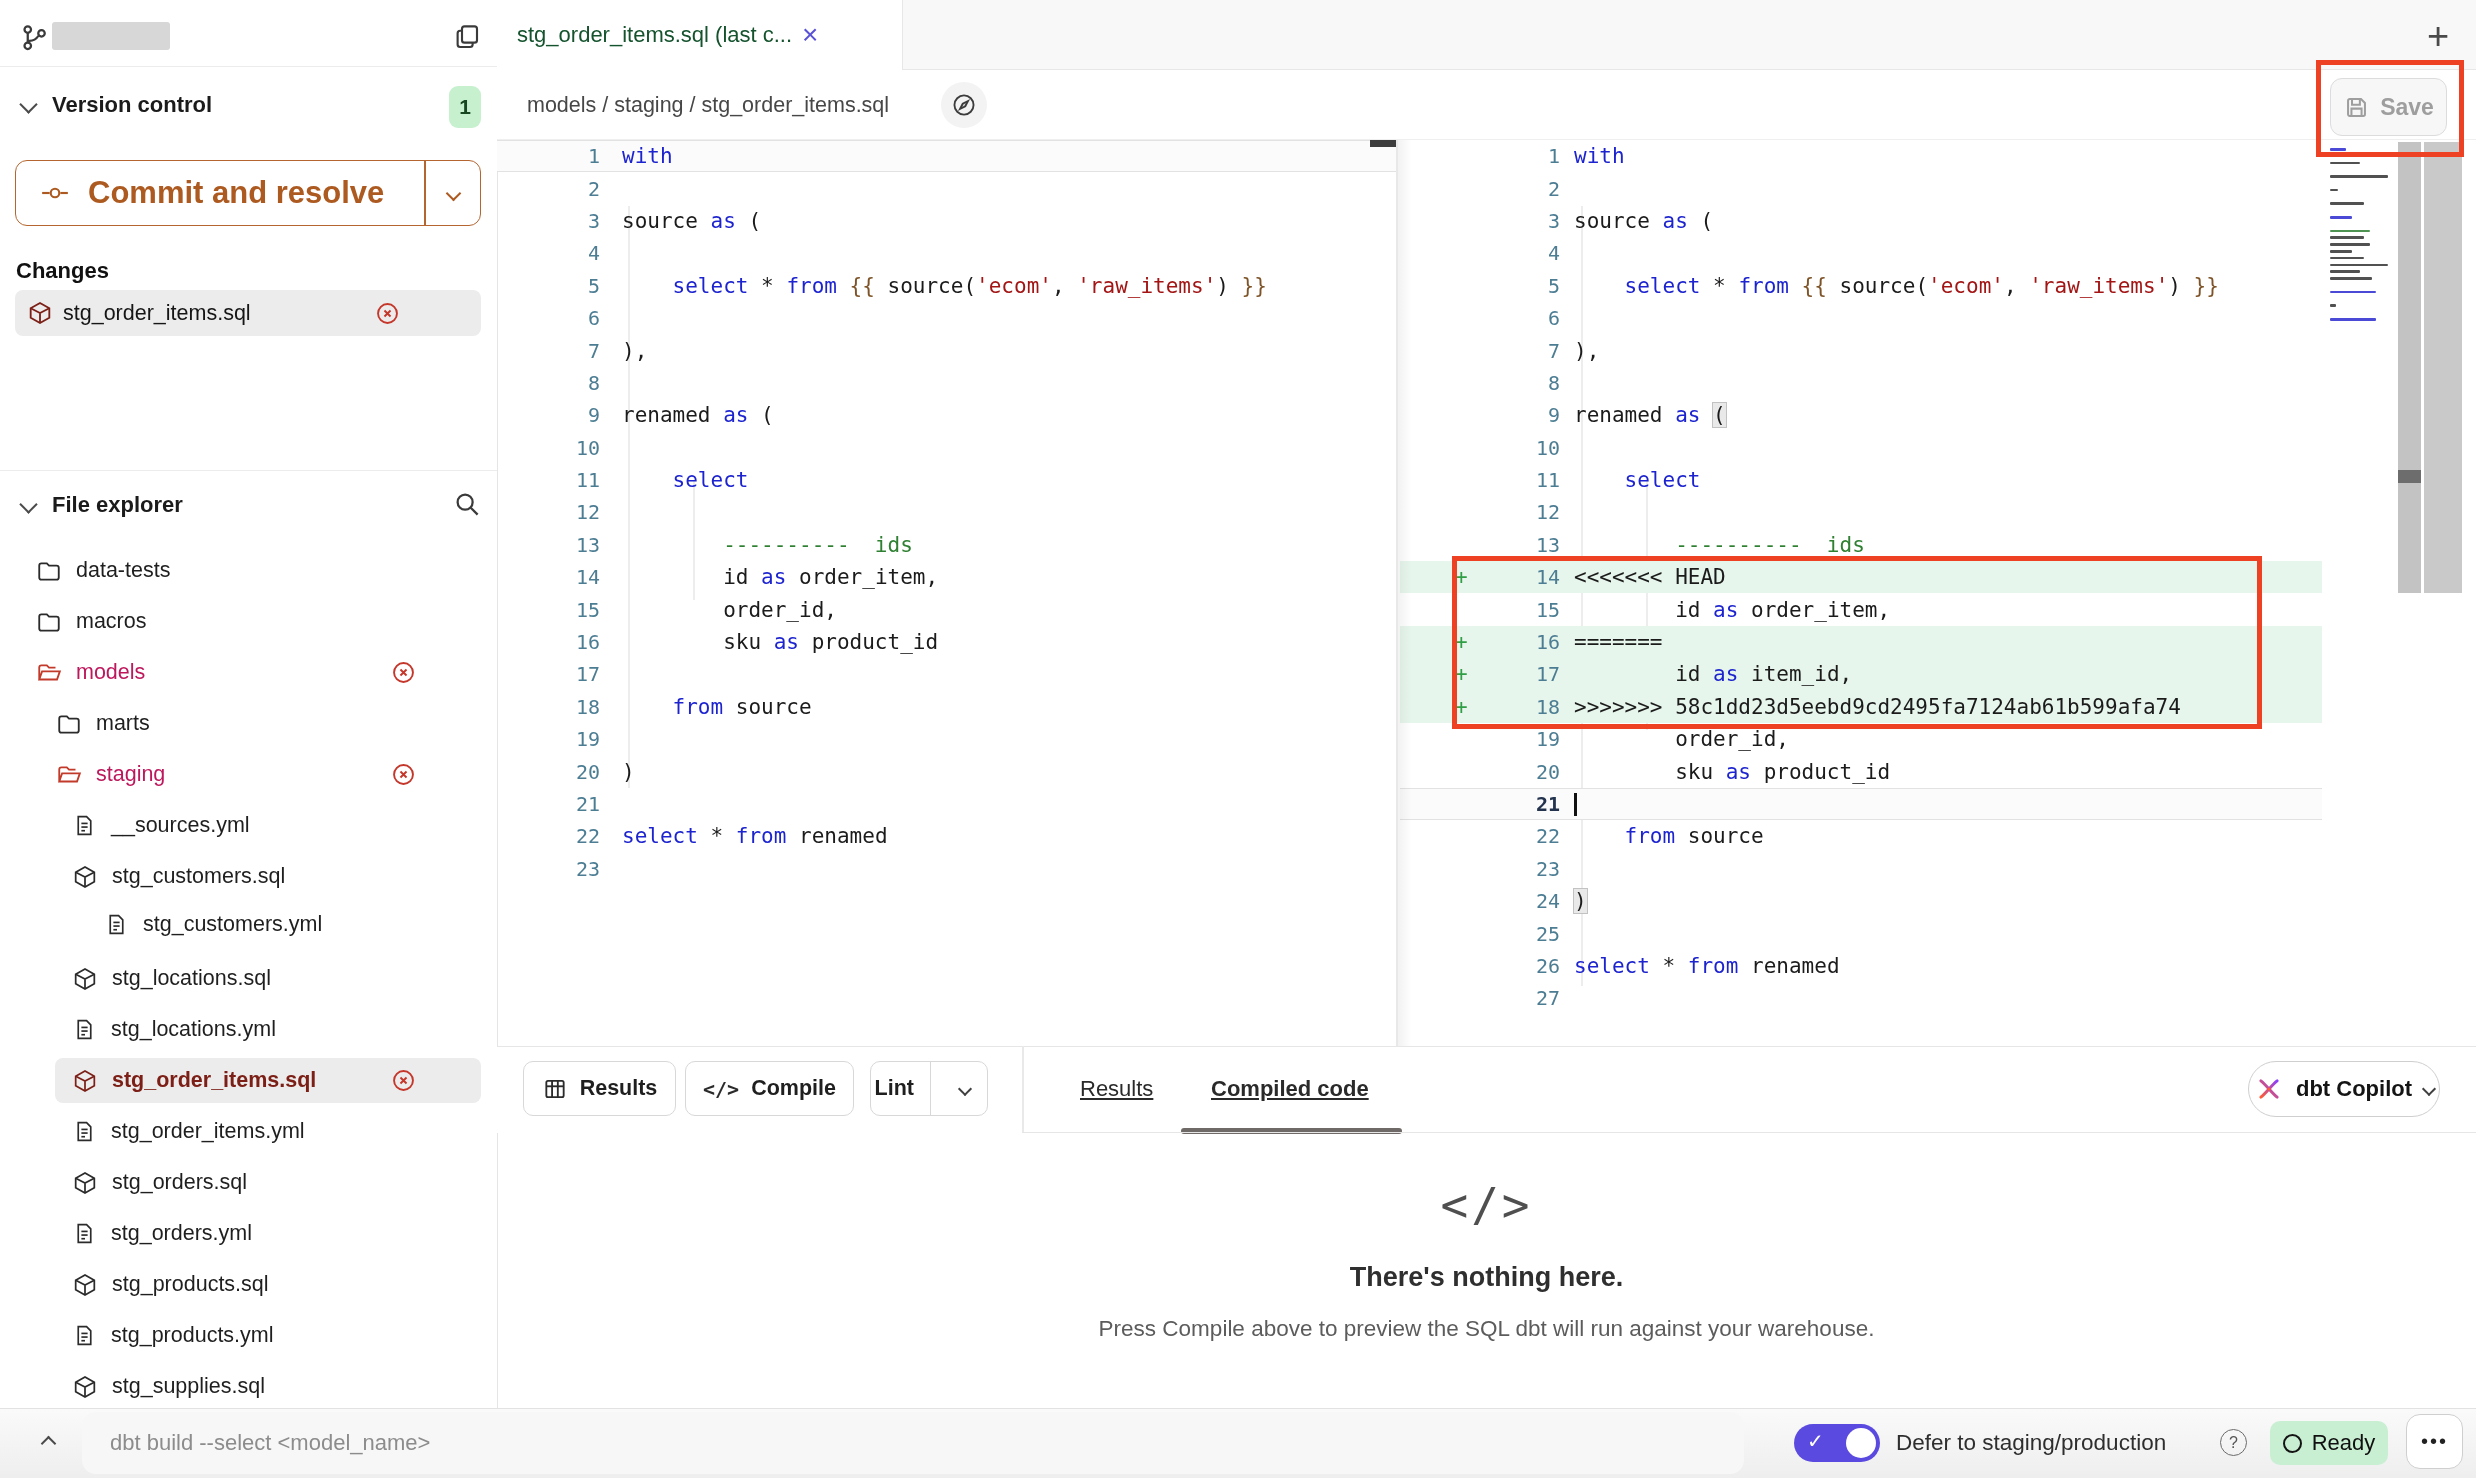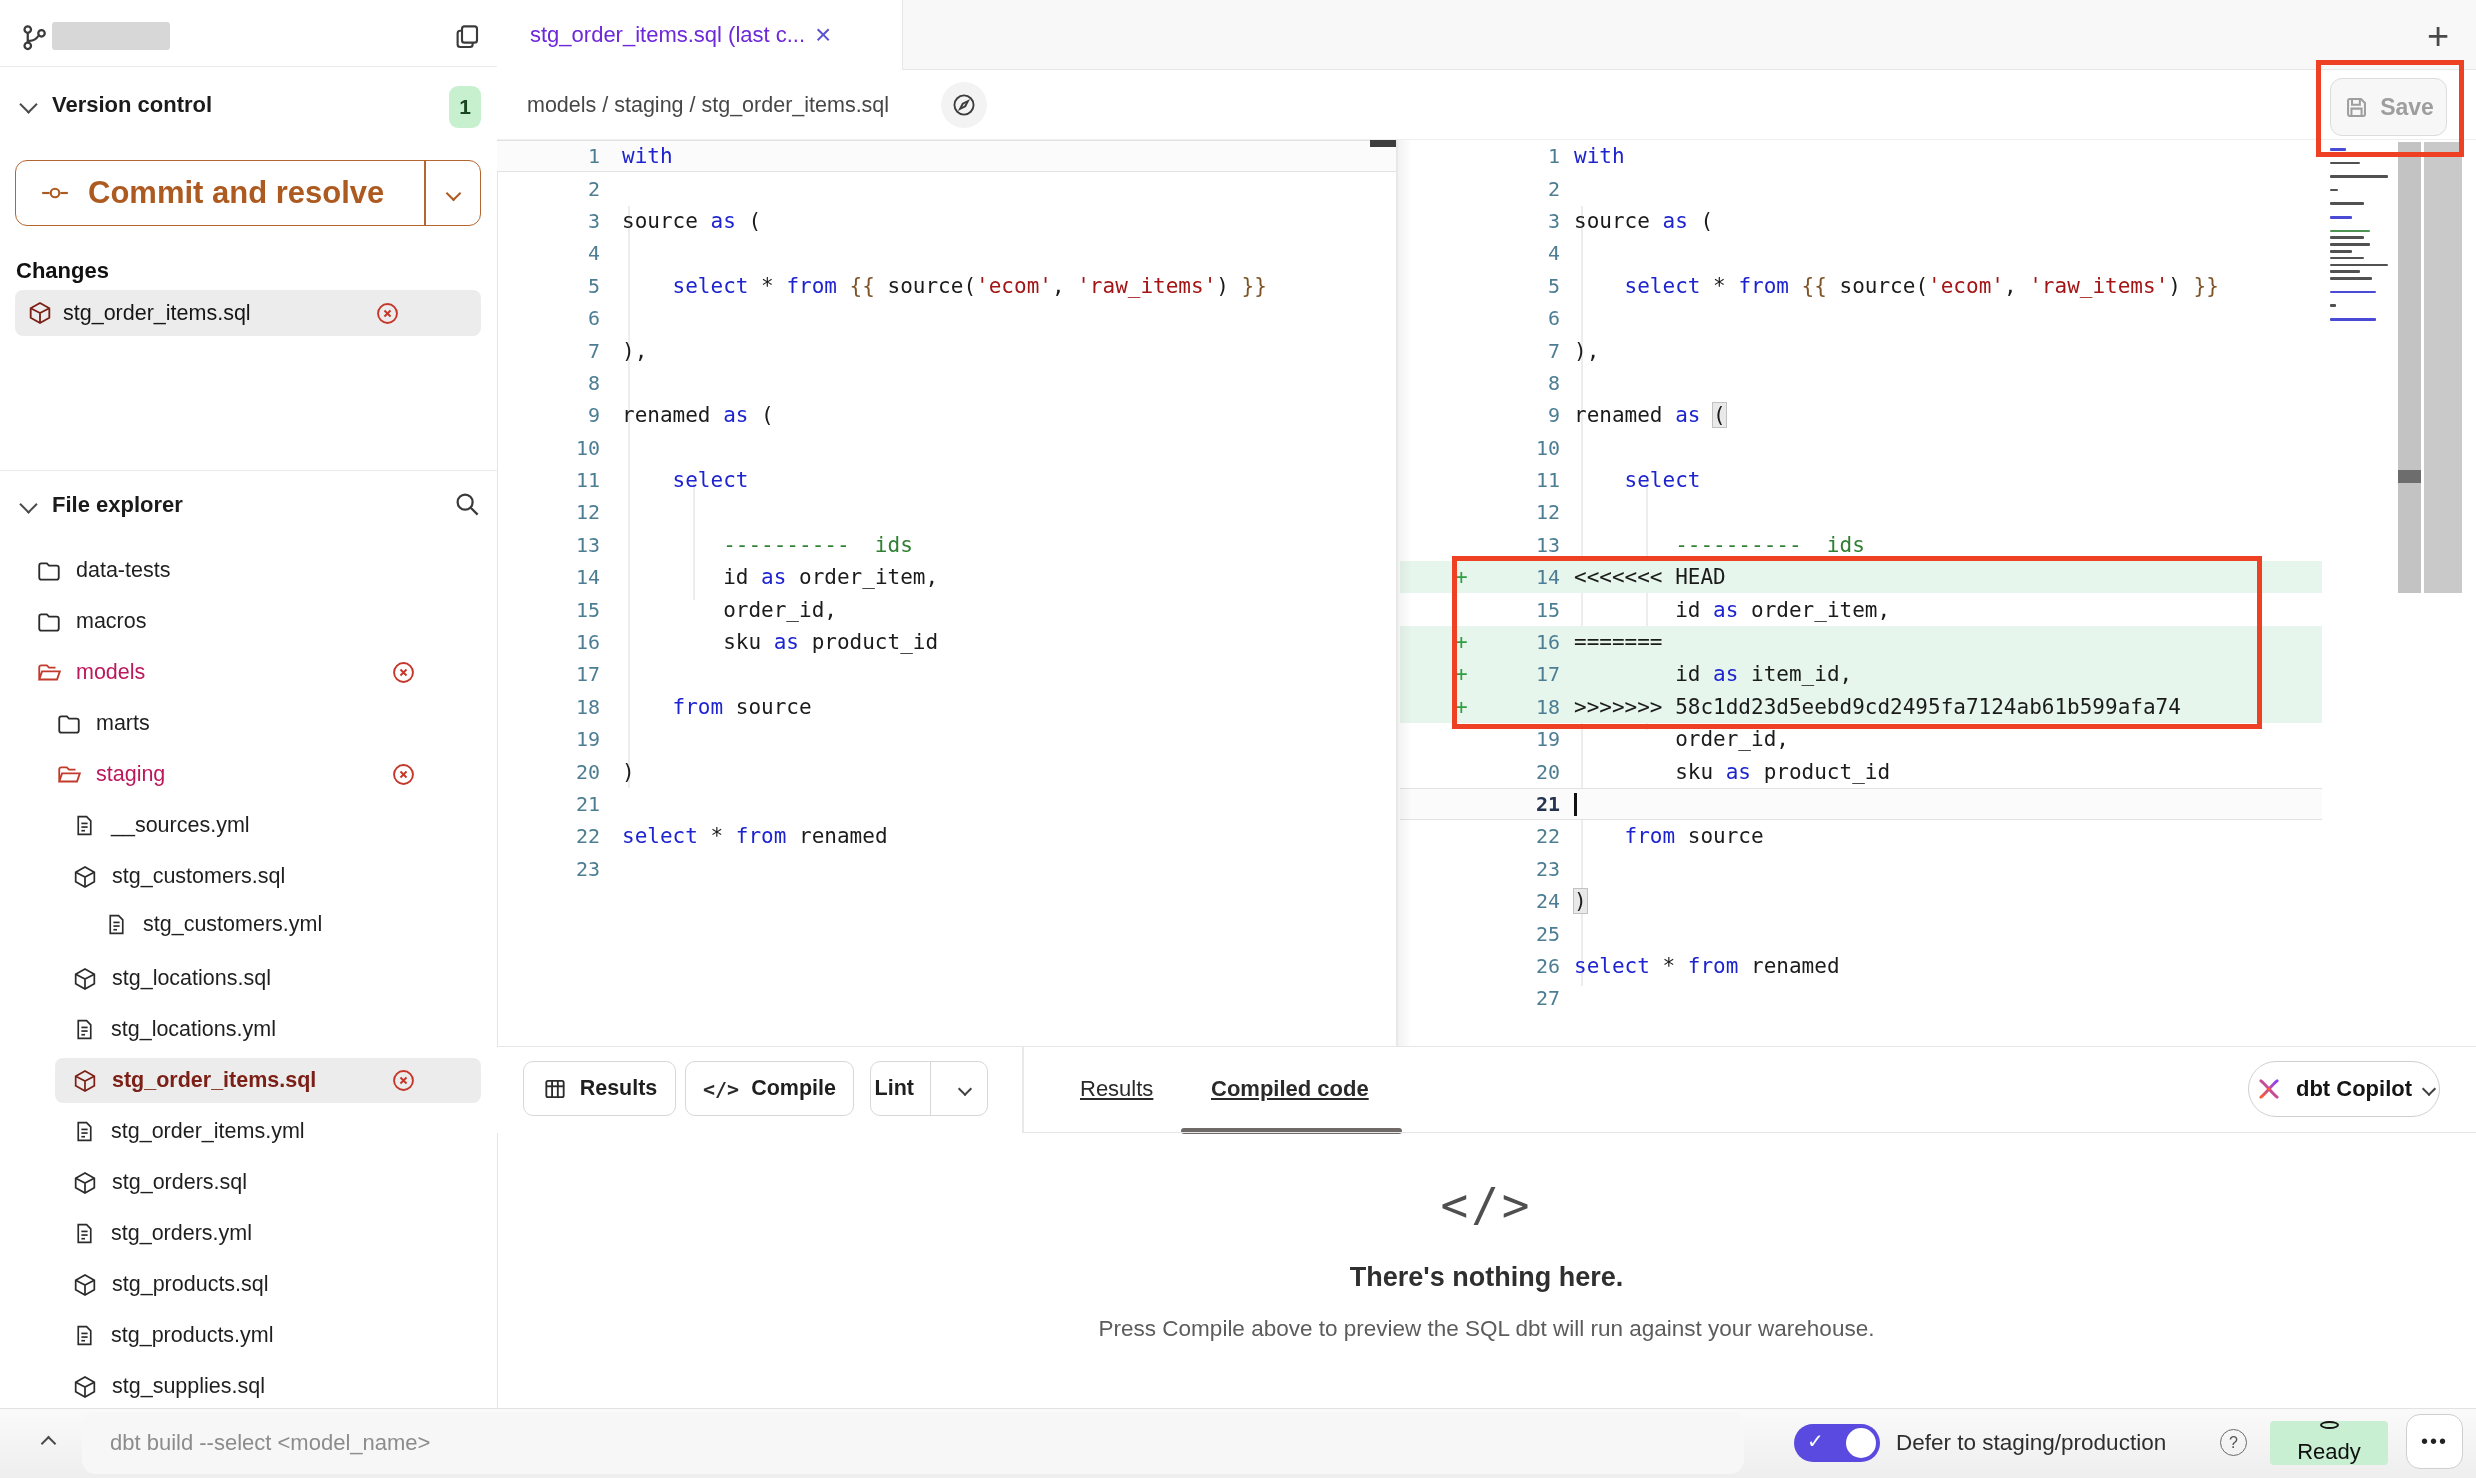--- a/index.html
+++ b/index.html
@@ -33,21 +33,21 @@
   .tree-row .lbl{font-size:21.5px;color:#1f1f1f;margin-left:14px;}
   .tree-row.conflict .lbl{color:#be185d;}
   .tree-row.selected .lbl{color:#7c2017;font-weight:600;}
   .tree-row.selected .sel-bg{position:absolute;left:55px;right:16px;top:3px;bottom:3px;background:#ececec;border-radius:8px;z-index:0;}
   .tree-row>*{z-index:1;}
   .xcirc{margin-left:auto;margin-right:80px;}
   
   #tabbar{left:497px;top:0;width:1979px;height:70px;background:#f8f8f8;border-bottom:1px solid #e7e7e7;box-sizing:border-box;}
   #tab-active{left:497px;top:0;width:406px;height:70px;background:#ffffff;border-right:1px solid #e7e7e7;box-sizing:border-box;
               display:flex;align-items:center;}
-  #tab-active .ttl{font-size:22px;color:#6d28d9;margin-left:33px;white-space:nowrap;}
+  #tab-active .ttl{font-size:22px;color:#14532d;margin-left:20px;white-space:nowrap;}
   #tab-close{font-size:28px;color:#5a52d6;margin-left:10px;line-height:1;}
   #newtab{left:2412px;top:10px;width:52px;height:52px;display:flex;align-items:center;justify-content:center;
           font-size:38px;color:#4a4a4a;font-weight:300;}
   #crumbbar{left:497px;top:70px;width:1979px;height:70px;background:#fff;border-bottom:1px solid #efefef;box-sizing:border-box;}
   #breadcrumb{left:527px;top:70px;height:70px;display:flex;align-items:center;font-size:21.5px;color:#474747;}
   #lineage-btn{left:941px;top:82px;width:46px;height:46px;border-radius:50%;background:#f3f3f3;
                display:flex;align-items:center;justify-content:center;}
   #save-btn{left:2330px;top:78px;width:117px;height:58px;background:#f7f7f7;border:1.5px solid #dcdcdc;border-radius:12px;
             box-sizing:border-box;display:flex;align-items:center;justify-content:center;gap:10px;}
   #save-btn .lbl{font-size:23px;color:#9e9e9e;font-weight:600;}
@@ -119,22 +119,22 @@
   #sb-collapse .chev{border-color:#4a4a4a;width:9px;height:9px;}
   #cmd-input{left:82px;top:1412px;width:1662px;height:62px;background:#f7f7f7;border-radius:14px;
              display:flex;align-items:center;}
   #cmd-input .ph{font-size:22px;color:#8c8c8c;margin-left:28px;}
   #defer-toggle{left:1794px;top:1424px;width:86px;height:38px;border-radius:19px;background:#5a4ae0;}
   #defer-toggle .knob{position:absolute;right:4px;top:4px;width:30px;height:30px;border-radius:50%;background:#fff;}
   #defer-toggle .check{position:absolute;left:13px;top:5px;color:#fff;font-size:20px;}
   #defer-label{left:1896px;top:1408px;height:70px;display:flex;align-items:center;font-size:22.5px;color:#2e2e2e;}
   #help-icon{left:2220px;top:1429px;width:27px;height:27px;border:1.6px solid #6b6b6b;border-radius:50%;box-sizing:border-box;
              display:flex;align-items:center;justify-content:center;font-size:16px;color:#555;}
-  #ready-pill{left:2270px;top:1421px;width:118px;height:44px;background:#c9efd2;border-radius:4px;
-              display:flex;align-items:center;justify-content:center;gap:10px;flex-direction:column;}
+  #ready-pill{left:2270px;top:1421px;width:118px;height:44px;background:#c9efd2;border-radius:10px;
+              display:flex;align-items:center;justify-content:center;gap:10px;}
   #ready-pill .dot{width:19px;height:19px;border:2.2px solid #141414;border-radius:50%;box-sizing:border-box;}
   #ready-pill .lbl{font-size:22px;color:#101010;}
   #more-btn{left:2406px;top:1414px;width:57px;height:55px;border:1.5px solid #cfcfcf;border-radius:14px;background:#fff;
             box-sizing:border-box;display:flex;align-items:center;justify-content:center;
             font-size:20px;letter-spacing:2px;color:#222;}
 </style>
 </head>
 <body>
 
 <div id="app">

